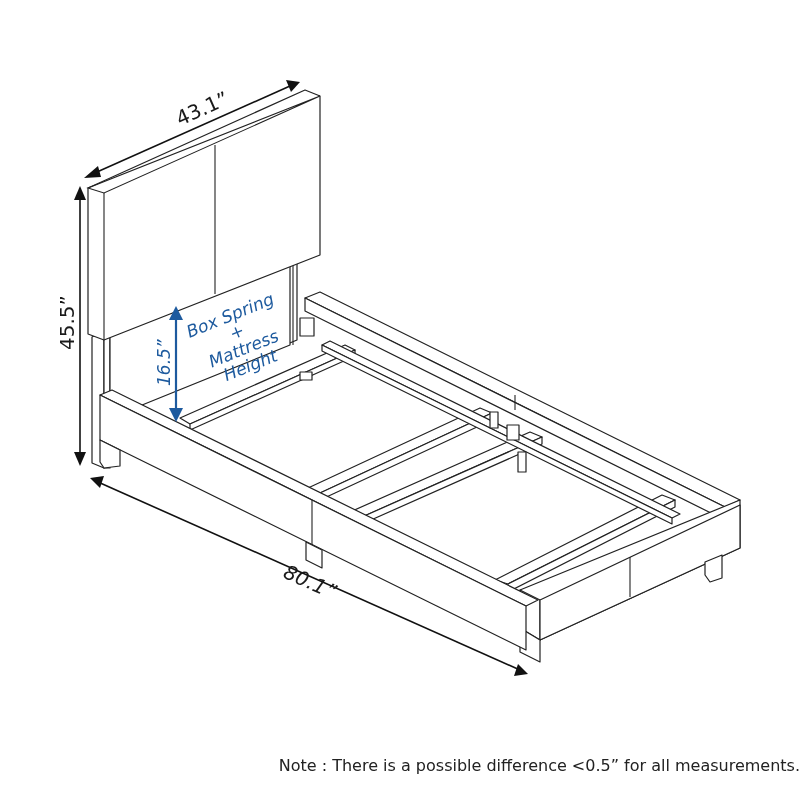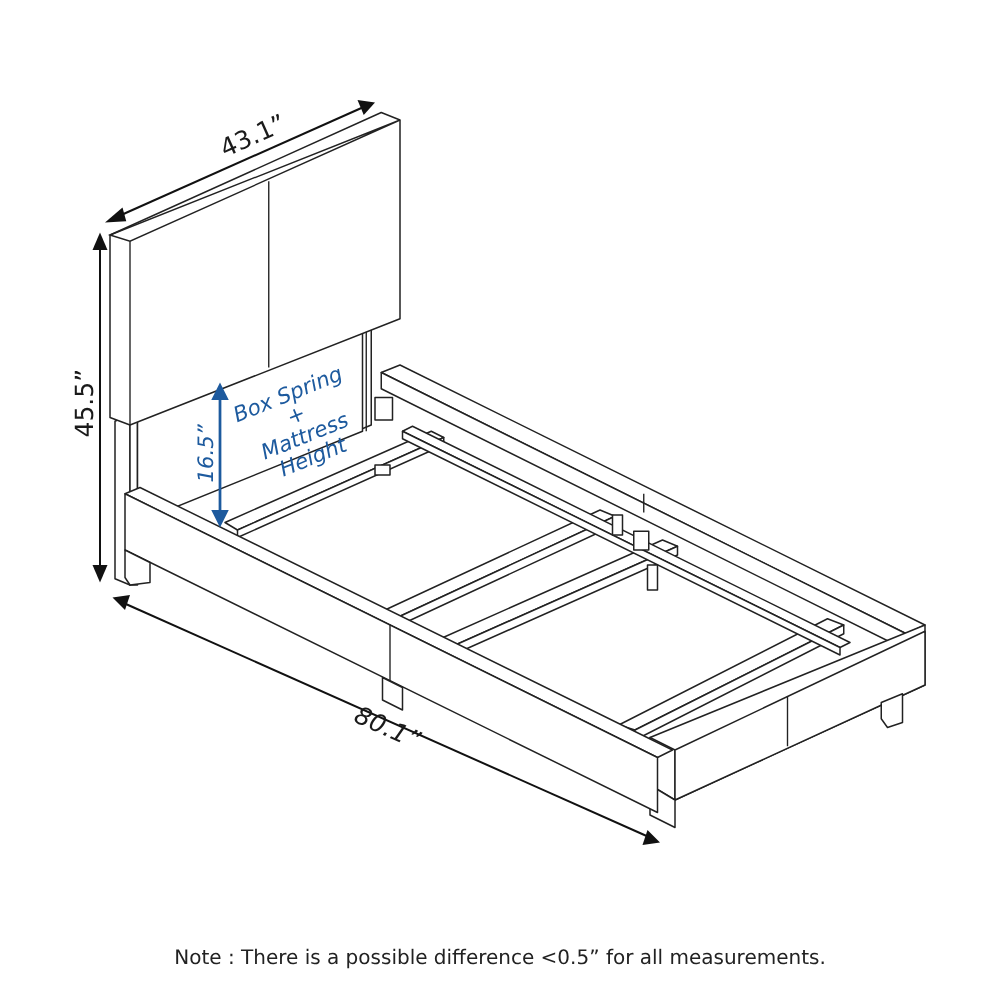--- a/index.html
+++ b/index.html
@@ -7,21 +7,21 @@
     #diagram { position: absolute; left: 0; top: 0; width: 800px; height: 800px; }
     .ln { fill: #ffffff; stroke: #222222; stroke-width: 1.2; stroke-linejoin: round; }
     .ln2 { fill: none; stroke: #222222; stroke-width: 1.1; }
     .dim { stroke: #111111; stroke-width: 1.6; fill: none; }
     .arrow { fill: #111111; }
     .blue { stroke: #1d5a9e; stroke-width: 2.2; fill: none; }
     .blue-arrow { fill: #1d5a9e; }
     .dim-text { font-family: "DejaVu Sans", sans-serif; font-size: 20px; fill: #1a1a1a; }
     .blue-text { font-family: "DejaVu Sans", sans-serif; font-size: 17px; fill: #1d5a9e; font-style: italic; }
     .note {
-      position: absolute; left: 0; width: 800px; top: 756px; text-align: center;
+      position: absolute; left: 0; width: 800px; top: 756px; text-align: right;
       font-family: "DejaVu Sans", sans-serif; font-size: 16px; color: #222222;
     }
   </style>
 </head>
 <body>
 
 <svg id="diagram" viewBox="0 0 800 800" xmlns="http://www.w3.org/2000/svg">
 
   <g>
     <polygon class="ln" points="305,298 320,292 740,500 725,507"></polygon>

